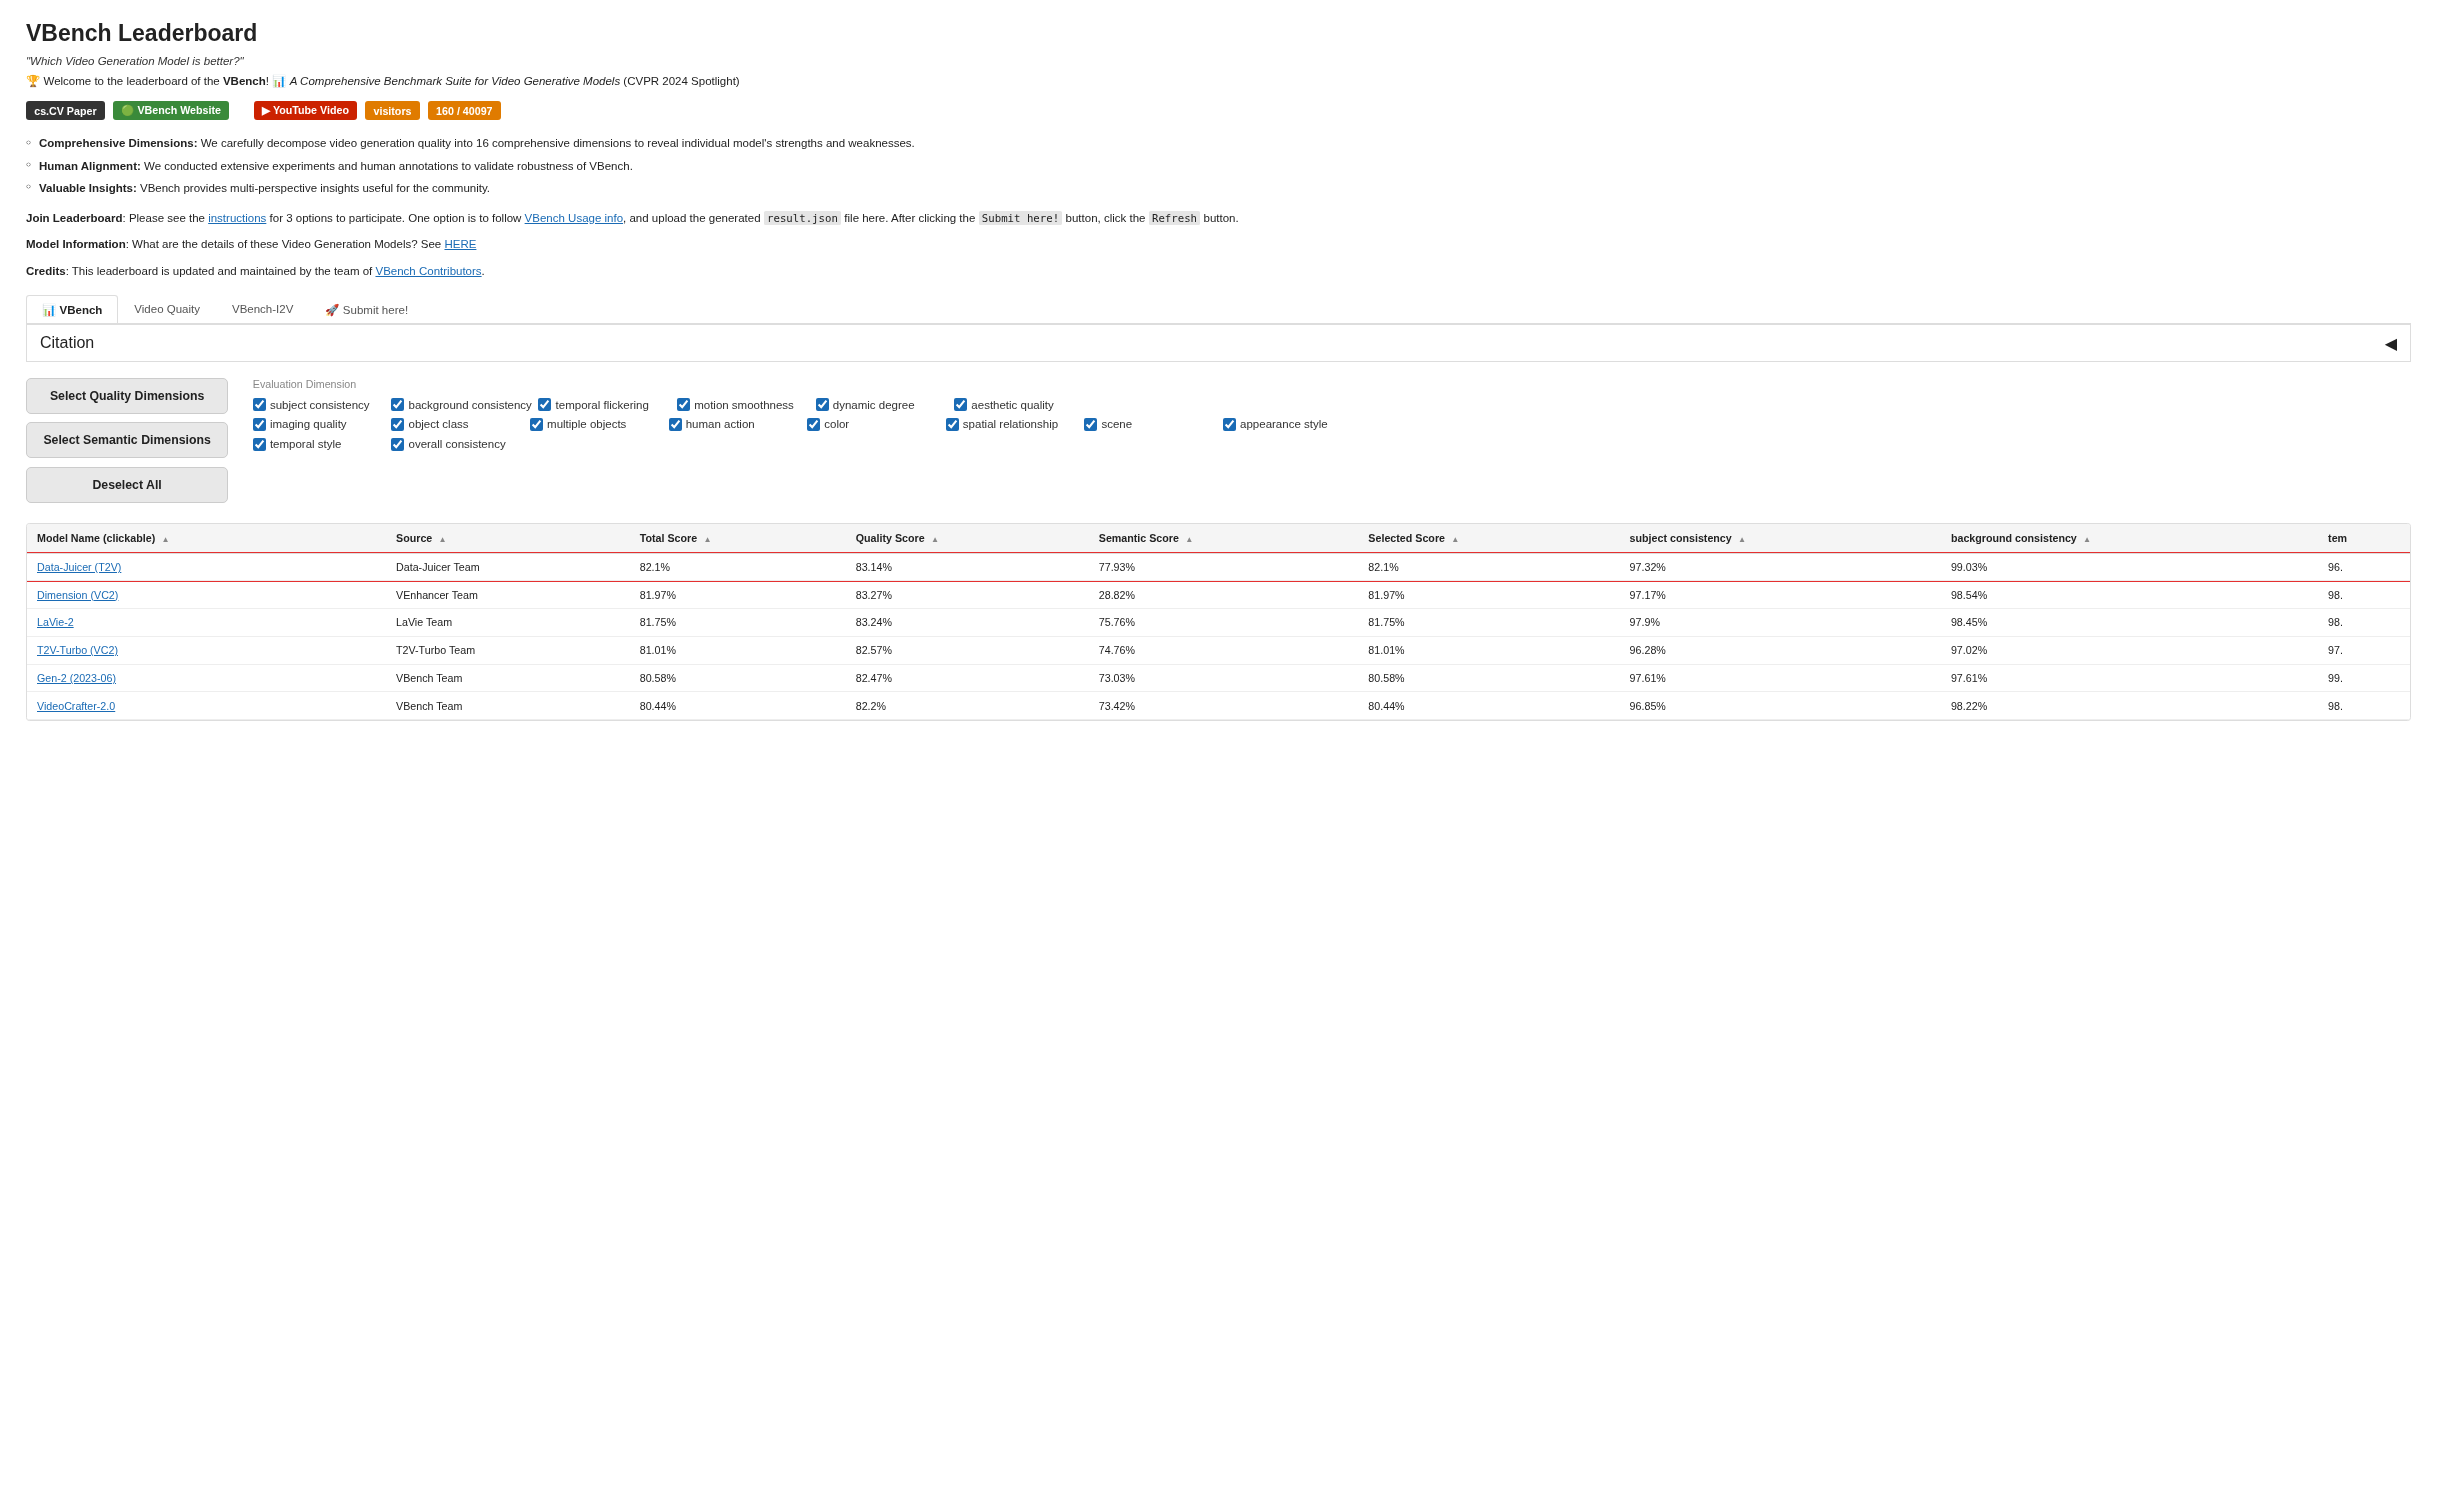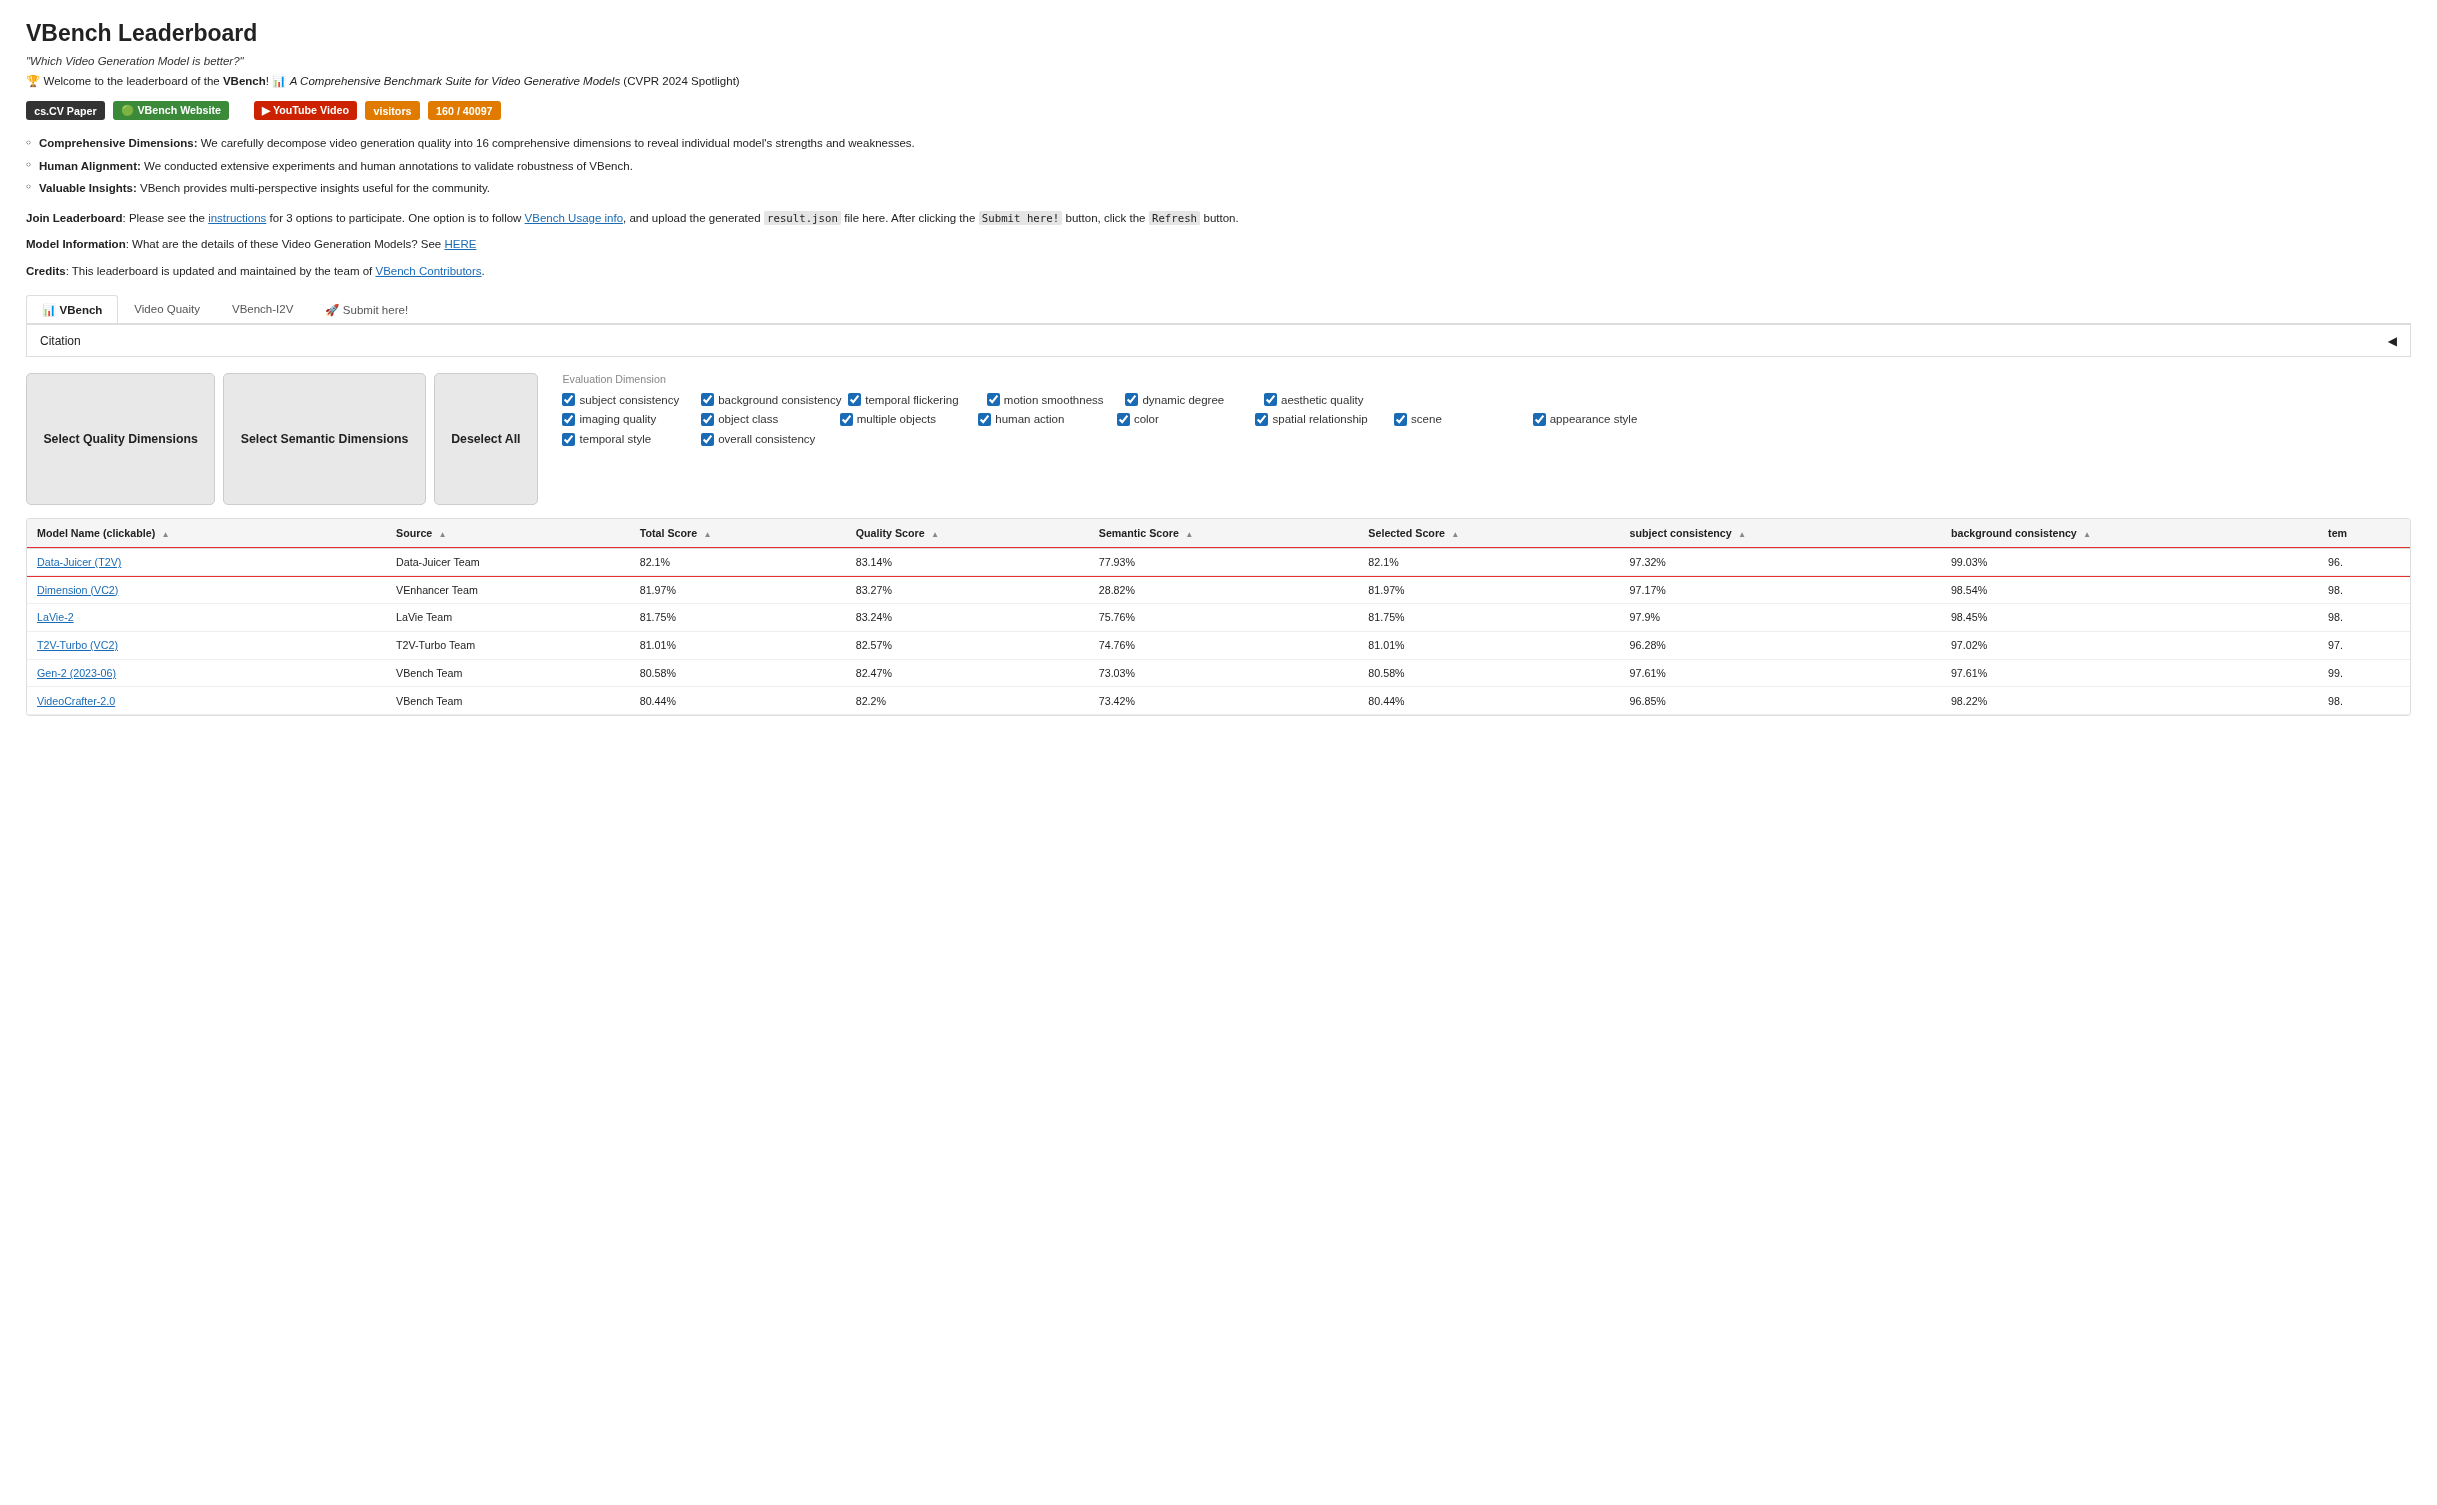--- a/index.html
+++ b/index.html
@@ -25,25 +25,25 @@
     .bullet-list li::before { content: '○'; position: absolute; left: 0; font-size: 8.2px; top: 1.6px; }
     
     .info-line { font-size: 11.5px; margin-bottom: 8.2px; line-height: 1.6; }
     .info-line a { color: #1a6bb5; text-decoration: underline; }
     .info-line code { background: #e5e5e5; padding: 0.8px 3.3px; border-radius: 1.6px; font-family: monospace; font-size: 10.7px; }
     
     .tabs { display: flex; gap: 0; border-bottom: 0.8px solid #ddd; margin-bottom: 0; margin-top: 15px; }
     .tab { padding: 6.6px 15px; cursor: pointer; font-size: 11.5px; color: #555; border: 0.8px solid transparent; border-bottom: none; border-radius: 3.3px 3.3px 0 0; background: none; }
     .tab.active { background: #fff; border-color: #ddd; border-bottom-color: #fff; font-weight: 600; color: #222; }
     
-    .citation-bar { border: 0.8px solid #ddd; padding: 8.2px 13px; display: flex; justify-content: space-between; align-items: center; margin-top: 0; margin-bottom: 16.4px; font-size: 12px; cursor: pointer; }
+    .citation-bar { border: 0.8px solid #ddd; padding: 8.2px 13px; display: flex; justify-content: space-between; align-items: center; margin-top: 0; margin-bottom: 16.4px; font-size: 16px; cursor: pointer; }
     
     .controls-area { display: flex; gap: 0; margin-bottom: 13px; min-height: 132px; }
     
-    .left-controls { display: flex; flex-direction: row; gap: 8.2px; min-width: 181px; padding-right: 16.4px; }
+    .left-controls { display: flex; flex-direction: column; gap: 8.2px; min-width: 181px; padding-right: 16.4px; }
     .ctrl-btn { padding: 10px 16.4px; background: #e8e8e8; border: 0.8px solid #ccc; border-radius: 5px; cursor: pointer; font-size: 12.3px; font-weight: 600; text-align: center; color: #222; }
     
     .eval-area { flex: 1; padding-left: 8.2px; }
     .eval-label { font-size: 10.7px; color: #888; margin-bottom: 8.2px; }
     .checkbox-row { display: flex; flex-wrap: wrap; gap: 6.6px; margin-bottom: 6.6px; width: 100%; }
     .checkbox-item { display: flex; align-items: center; gap: 4.1px; font-size: 11.5px; color: #333; min-width: 132px; }
     .checkbox-item input[type=checkbox] { width: 13px; height: 13px; accent-color: #1a6bb5; cursor: pointer; }
     
     .table-wrapper { overflow-x: auto; border: 0.8px solid #ddd; border-radius: 3.3px; }
     table { width: 100%; border-collapse: collapse; font-size: 10.7px; }

